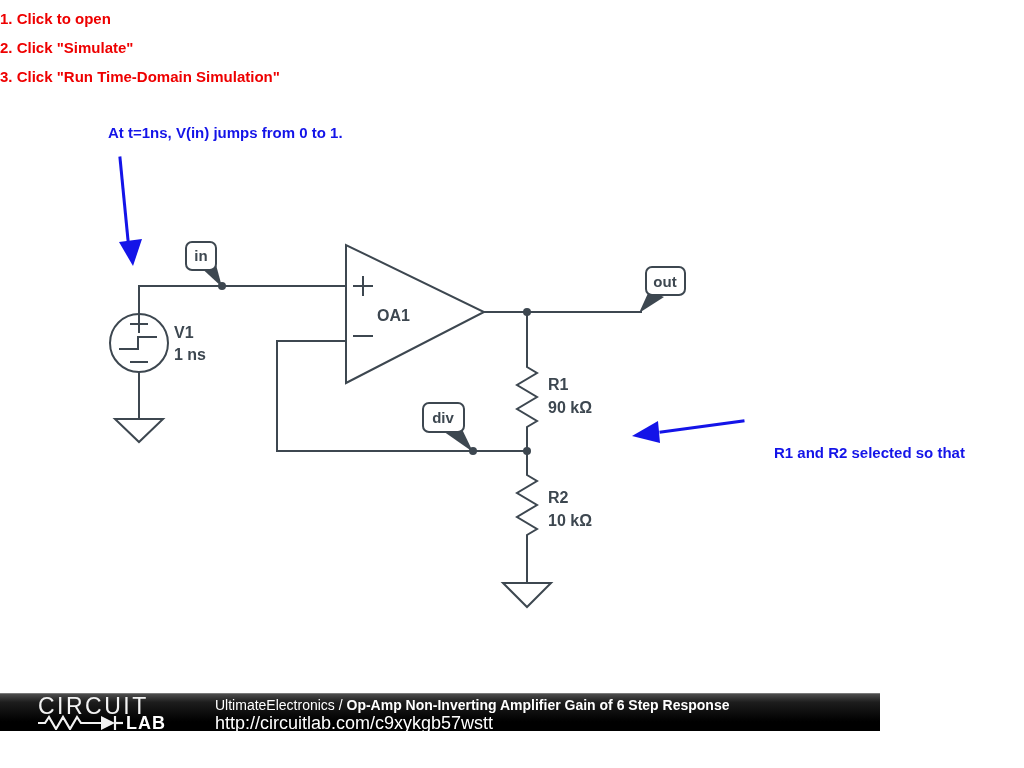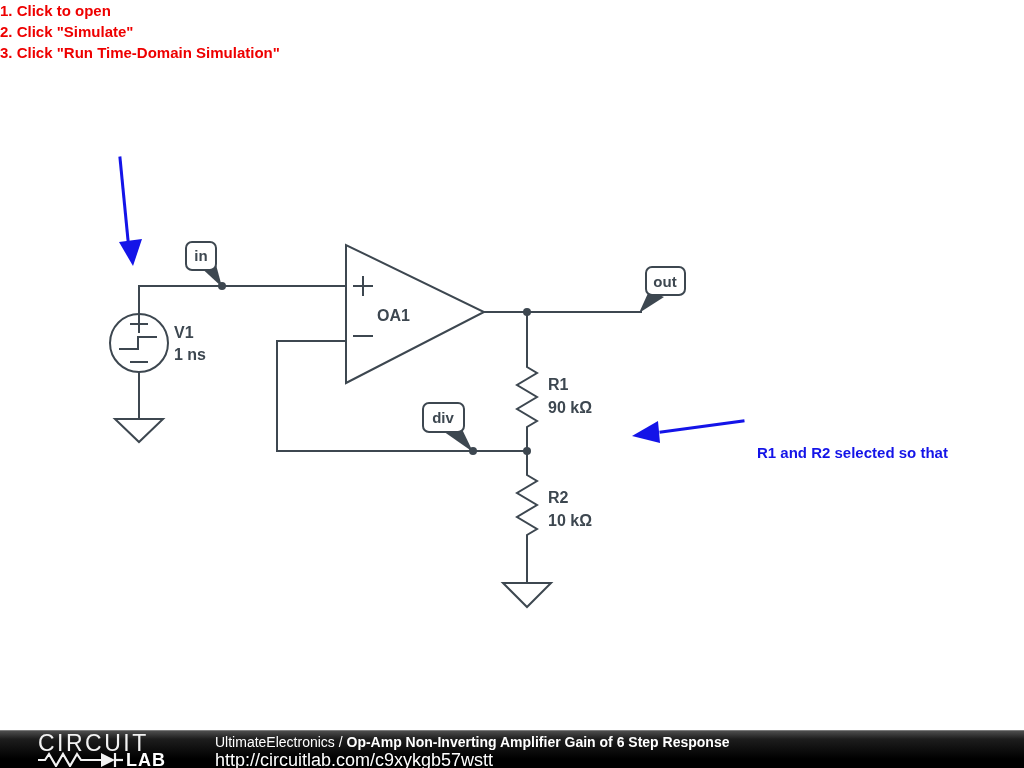--- a/index.html
+++ b/index.html
@@ -2,25 +2,25 @@
 <html><head>
 <meta charset="utf-8">
 <style>
   html,body{margin:0;padding:0;background:#fff;}
   body{width:1024px;height:768px;overflow:hidden;position:relative;
        font-family:"Liberation Sans",sans-serif;}
   .canvas{position:absolute;left:0;top:0;width:1024px;height:730px;background:#ffffff;}
   .schematic-svg{position:absolute;left:0;top:0;}
   .note{position:absolute;font-weight:bold;font-size:15px;white-space:pre;}
   .note-blue{color:#1414e8;}
-  .note-red{color:#ee0000;}
+  .note-red{color:#ee0000;margin-top:8px;}
   #top-note{left:108px;top:124px;}
   #steps-note{left:55px;top:496px;line-height:21px;}
-  #right-note{left:757px;top:398px;line-height:22px;}
-  .footer{position:absolute;left:0;top:730px;width:1024px;height:38px;
+  #right-note{left:774px;top:398px;line-height:22px;}
+  .footer{position:absolute;left:0;top:693px;width:880px;height:38px;
           background:linear-gradient(180deg,#4d4d4d 0%,#1d1d1d 22%,#000 75%);
           border-top:1px solid #7a7a7a;box-sizing:border-box;color:#fff;}
   .logo{position:absolute;left:38px;top:2px;}
   .title-block{position:absolute;left:215px;top:2px;font-size:14px;line-height:18px;color:#fff;}
   .title-line .author{}
   .title-line .main{font-weight:bold;}
   .url-line{font-size:18px;}
 </style>
 </head>
 <body>
@@ -106,20 +106,21 @@
       <text x="174" y="338" font-size="16">V1</text>
       <text x="174" y="360" font-size="16">1 ns</text>
       <text x="377" y="321" font-size="16">OA1</text>
       <text x="548" y="390" font-size="16">R1</text>
       <text x="548" y="413" font-size="16">90 kΩ</text>
       <text x="548" y="503" font-size="16">R2</text>
       <text x="548" y="526" font-size="16">10 kΩ</text>
     </g>
   </svg>
 
+  <div id="top-note" class="note note-blue">At t=1ns, V(in) jumps from 0 to 1.</div>
 
   <div id="steps-note">
     <div class="note-red" style="font-weight:bold;font-size:15px;">1. Click to open</div>
     <div class="note-red" style="font-weight:bold;font-size:15px;">2. Click "Simulate"</div>
     <div class="note-red" style="font-weight:bold;font-size:15px;">3. Click "Run Time-Domain Simulation"</div>
   </div>
 
   <div id="right-note" class="note note-blue">
     <div>R1 and R2 selected so that</div>
   </div>

